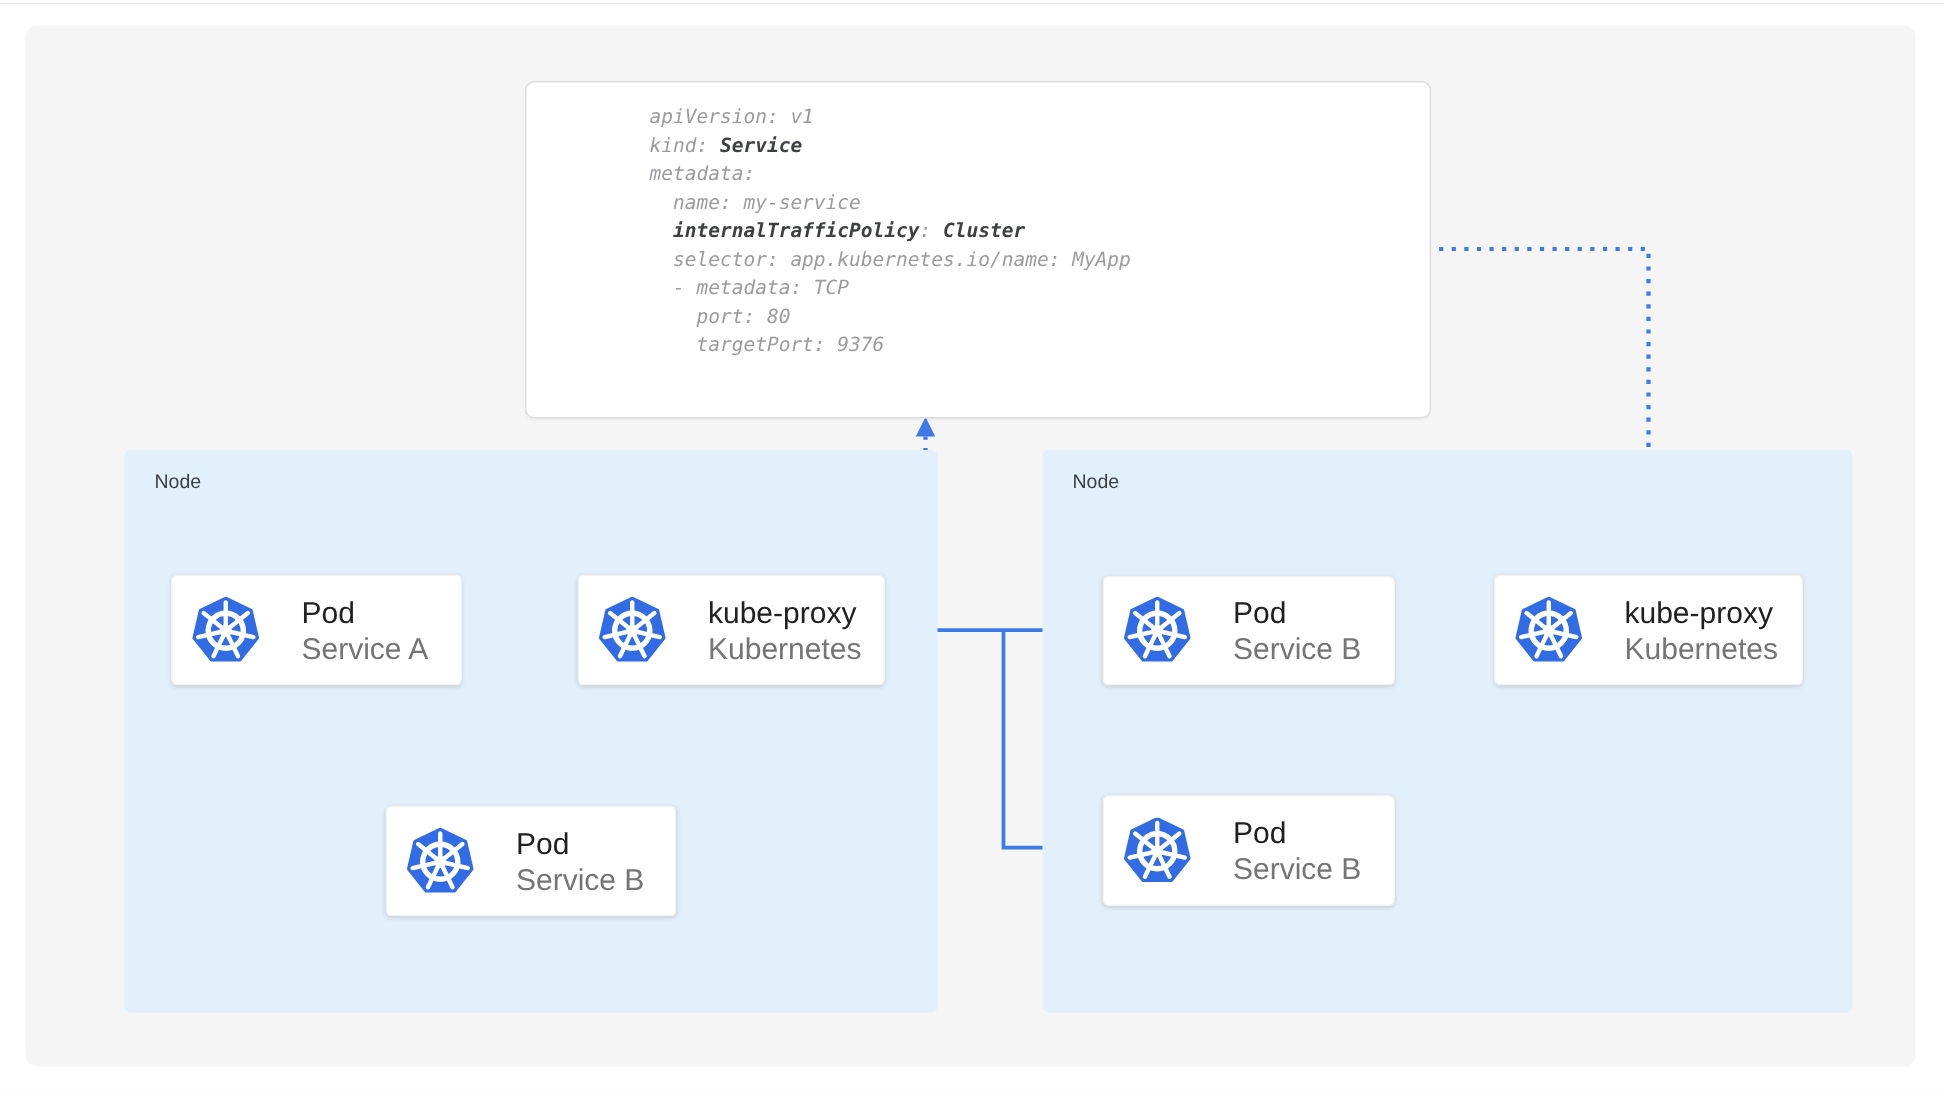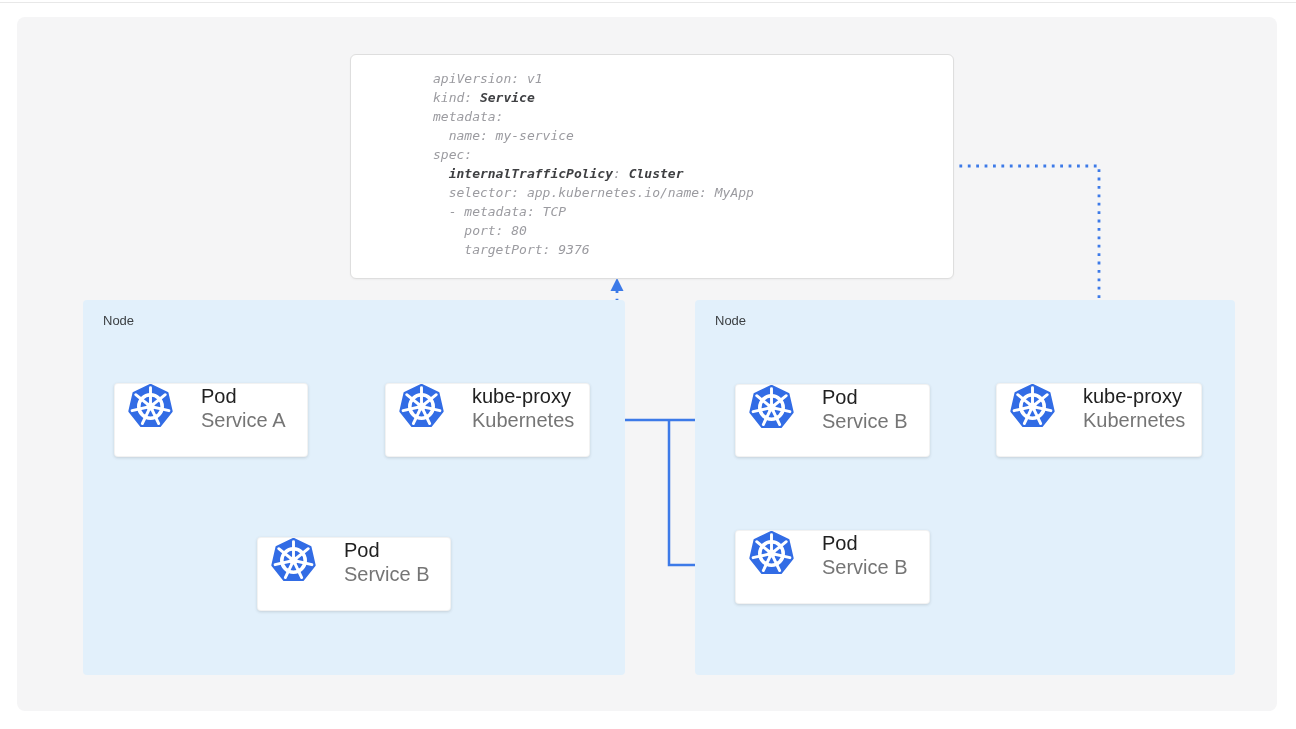--- a/index.html
+++ b/index.html
@@ -28,21 +28,21 @@
   .cl{white-space:pre}
   .cl .b{font-weight:bold;color:var(--code-dark,#3F4043)}
   .node{position:absolute;background:var(--node-fill,#E2F0FB);border-radius:4px}
   .node-left{left:66px;top:283px;width:542px;height:375px}
   .node-right{left:678px;top:283px;width:540px;height:375px}
   .node-label{position:absolute;left:20px;top:13px;font-size:13px;
     color:var(--node-label,#3C4043)}
   .card{position:absolute;background:#ffffff;border-radius:4px;
     border:1px solid rgba(0,0,0,.05);
     box-shadow:0 1px 3px rgba(60,64,67,.18);
-    display:flex;padding-left:13px}
+    display:flex;align-items:center;padding-left:13px}
   .card .k8s{width:45px;height:45px;flex:0 0 45px}
   .card .txt{margin-left:28px;display:flex;flex-direction:column}
   .card .title{font-size:20px;color:var(--card-title,#212121);line-height:24px}
   .card .subtitle{font-size:20px;color:var(--card-subtitle,#757575);line-height:21px;margin-top:2px}
   .card-pod-a{left:97px;top:366px;width:194px;height:74px}
   .card-kp-left{left:368px;top:366px;width:205px;height:74px}
   .card-pod-b-left{left:240px;top:520px;width:194px;height:74px}
   .card-pod-b-r1{left:718px;top:367px;width:195px;height:73px}
   .card-pod-b-r2{left:718px;top:513px;width:195px;height:74px}
   .card-kp-right{left:979px;top:366px;width:206px;height:74px}
@@ -118,21 +118,20 @@
 
   <div class="node node-right">
     <div class="node-label">Node</div>
   </div>
 
   <div class="code-box">
     <div class="cl"><span>apiVersion: v1</span><span class="b"></span><span></span><span class="b"></span></div>
     <div class="cl"><span>kind: </span><span class="b">Service</span><span></span><span class="b"></span></div>
     <div class="cl"><span>metadata:</span><span class="b"></span><span></span><span class="b"></span></div>
     <div class="cl"><span>  name: my-service</span><span class="b"></span><span></span><span class="b"></span></div>
-    <div class="cl"><span>spec:</span><span class="b"></span><span></span><span class="b"></span></div>
     <div class="cl"><span>  </span><span class="b">internalTrafficPolicy</span><span>: </span><span class="b">Cluster</span></div>
     <div class="cl"><span>  selector: app.kubernetes.io/name: MyApp</span><span class="b"></span><span></span><span class="b"></span></div>
     <div class="cl"><span>  - metadata: TCP</span><span class="b"></span><span></span><span class="b"></span></div>
     <div class="cl"><span>    port: 80</span><span class="b"></span><span></span><span class="b"></span></div>
     <div class="cl"><span>    targetPort: 9376</span><span class="b"></span><span></span><span class="b"></span></div>
   </div>
 
   <div class="card card-pod-a">
     <svg class="k8s" viewBox="0 0 100 100">
         <use href="#k8s-icon"></use>

